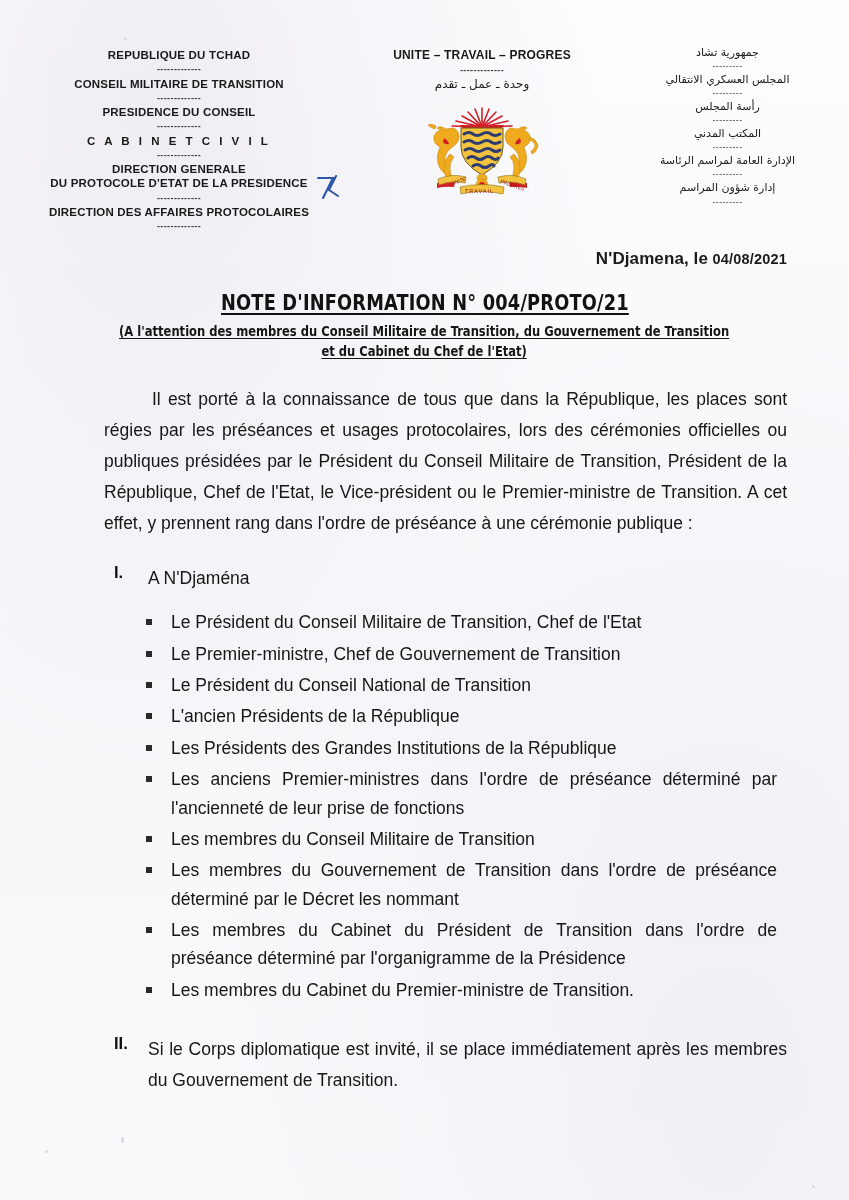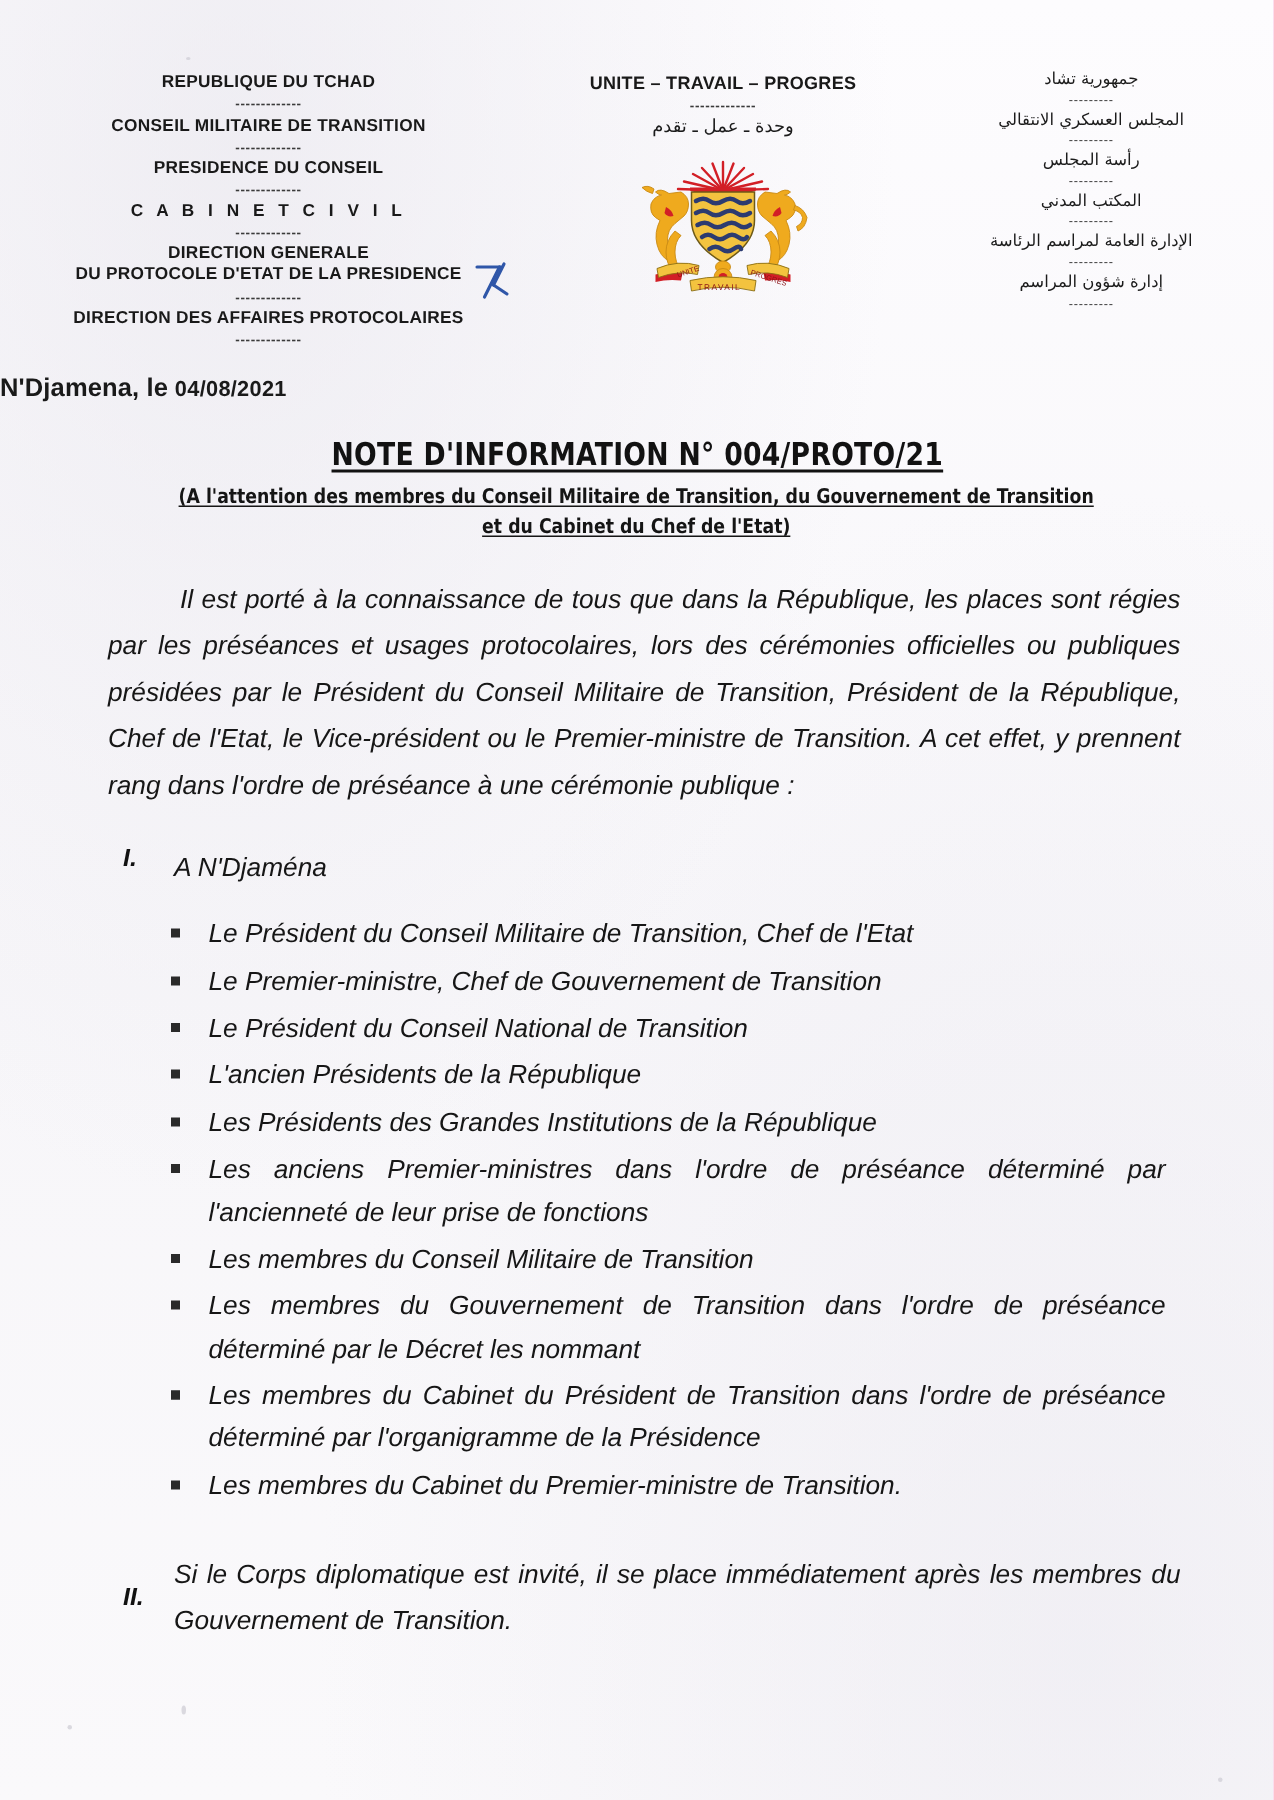--- a/index.html
+++ b/index.html
@@ -4,21 +4,21 @@
 <style>
   html, body {
     margin: 0;
     padding: 0;
     background: #ffffff;
   }
   .page {
     position: relative;
     width: 849px;
     height: 1200px;
-    background: #f9a8d4;
+    background: #c4b5fd;
     overflow: hidden;
     font-family: "Liberation Sans", sans-serif;
     color: #1a1a1a;
   }
   
   .page::before {
     content: "";
     position: absolute;
     inset: 0;
     background:
@@ -98,21 +98,21 @@
   
   .emblem-wrap {
     margin-top: 12px;
     display: flex;
     justify-content: center;
   }
 
   
   .date-row {
     margin: 16px 62px 0 0;
-    text-align: left;
+    text-align: right;
     white-space: nowrap;
   }
   .date-city {
     font-size: 17px;
     font-weight: bold;
     letter-spacing: 0.1px;
   }
   .date-val {
     font-size: 14.5px;
     font-weight: bold;
@@ -146,22 +146,21 @@
   }
   .doc-subtitle span {
     text-decoration: underline;
     text-underline-offset: 2px;
     display: inline-block;
     transform: scaleX(0.95);
   }
 
   
   .body-wrap {
-    padding: 0 62px 0 72px;
-    font-style: italic;
+    padding: 0 62px 0 104px;
   }
   .intro {
     margin-top: 22px;
     font-size: 17.5px;
     line-height: 1.78;
     text-align: justify;
     text-indent: 48px;
     color: #161616;
     font-stretch: semi-condensed;
   }
@@ -375,19 +374,19 @@
       <li><span class="bullet-sq"></span><span>L'ancien Présidents de la République</span></li>
       <li><span class="bullet-sq"></span><span>Les Présidents des Grandes Institutions de la République</span></li>
       <li class="just"><span class="bullet-sq"></span><span>Les anciens Premier-ministres dans l'ordre de préséance déterminé par l'ancienneté de leur prise de fonctions</span></li>
       <li><span class="bullet-sq"></span><span>Les membres du Conseil Militaire de Transition</span></li>
       <li class="just"><span class="bullet-sq"></span><span>Les membres du Gouvernement de Transition dans l'ordre de préséance déterminé par le Décret les nommant</span></li>
       <li><span class="bullet-sq"></span></li>
       <li class="just"><span class="bullet-sq"></span><span>Les membres du Cabinet du Président de Transition dans l'ordre de préséance déterminé par l'organigramme de la Présidence</span></li>
       <li><span class="bullet-sq"></span><span>Les membres du Cabinet du Premier-ministre de Transition.</span></li>
     </ul>
 
-    <div class="section" style="margin-top:30px;align-items:center;">
+    <div class="section" style="margin-top:30px;">
       <div class="section-num">II.</div>
       <div class="section-body just">Si le Corps diplomatique est invité, il se place immédiatement après les membres du Gouvernement de Transition.</div>
     </div>
 
   </div>
 </div>
 
 </body></html>

